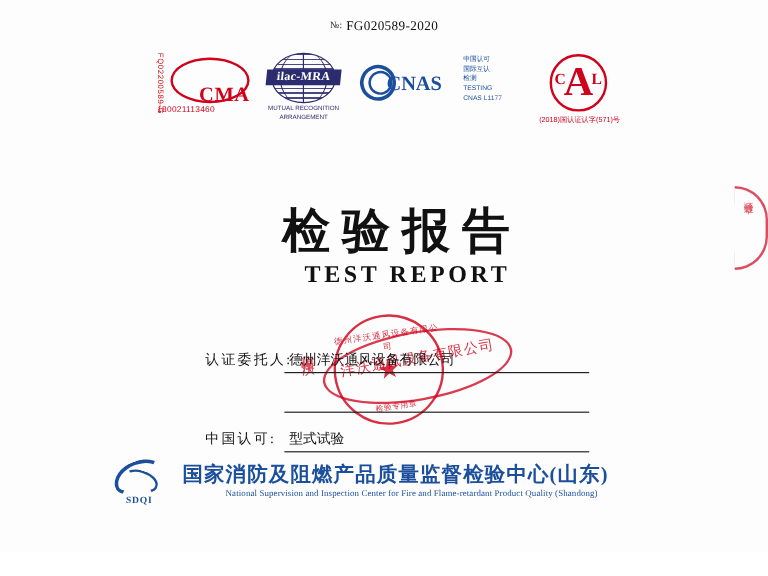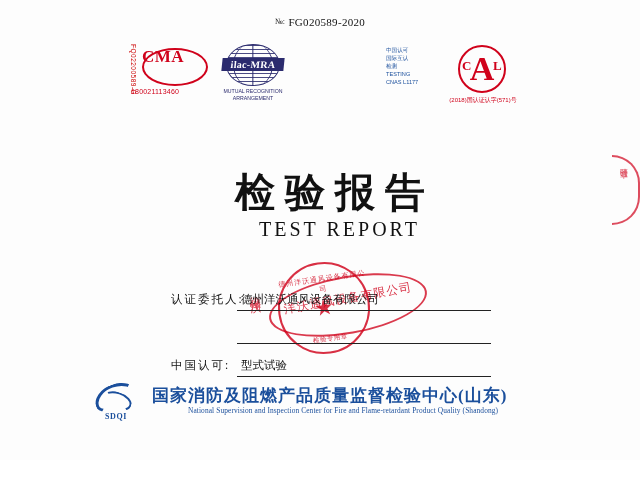--- a/index.html
+++ b/index.html
@@ -76,23 +76,23 @@
     top: 6px;
     width: 66px;
     height: 38px;
     border: 2.5px solid #d0021b;
     border-radius: 50%;
     box-sizing: border-box;
   }
   .cma-text {
     position: absolute;
     left: 12px;
-    top: 5px;
+    top: 27px;
     width: 66px;
-    text-align: left;
+    text-align: right;
     font-size: 17px;
     font-weight: bold;
     color: #d0021b;
     font-family: "Liberation Serif", serif;
     letter-spacing: 0.5px;
   }
   .cma-number {
     position: absolute;
     left: 1px;
     top: 46px;
@@ -305,21 +305,21 @@
     text-indent: 10px;
     padding-left: 20px;
   }
   .title-en {
     position: absolute;
     top: 218px;
     left: 0;
     right: 0;
     text-align: center;
     font-size: 20px;
-    font-weight: normal;
+    font-weight: bold;
     letter-spacing: 3px;
     color: #111;
     font-family: "Liberation Serif", serif;
     text-indent: 3px;
     padding-left: 36px;
   }
 
   
   .fields {
     position: absolute;
@@ -569,20 +569,25 @@
       <div class="cma-number">180021113460</div>
     </div>
 
     <div class="ilac-wrap">
       <div class="ilac-globe"></div>
       <div class="ilac-band">ilac-MRA</div>
       <div class="ilac-caption">MUTUAL RECOGNITION ARRANGEMENT</div>
     </div>
 
     <div class="cnas-wrap">
+      <div class="cnas-mark">
+        <div class="cnas-ellipse"></div>
+        <div class="cnas-ellipse2"></div>
+        <div class="cnas-word">CNAS</div>
+      </div>
       <div class="cnas-cn" style="white-space:pre-line;">中国认可
 国际互认
 检测
 TESTING
 CNAS L1177</div>
     </div>
 
     <div class="cal-wrap">
       <div class="cal-circle"></div>
       <div class="cal-a">A</div>

